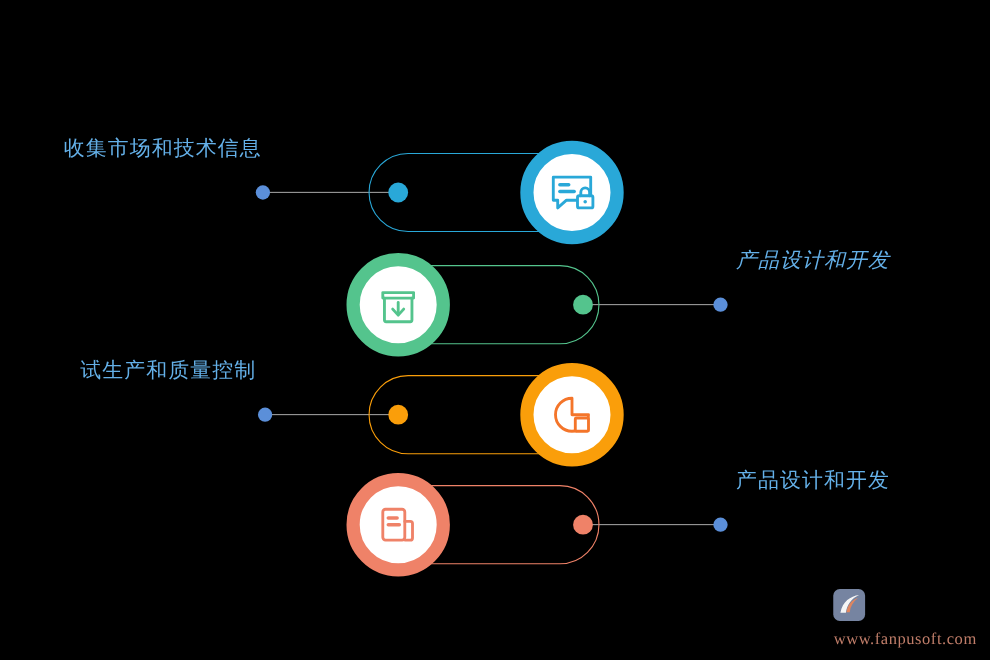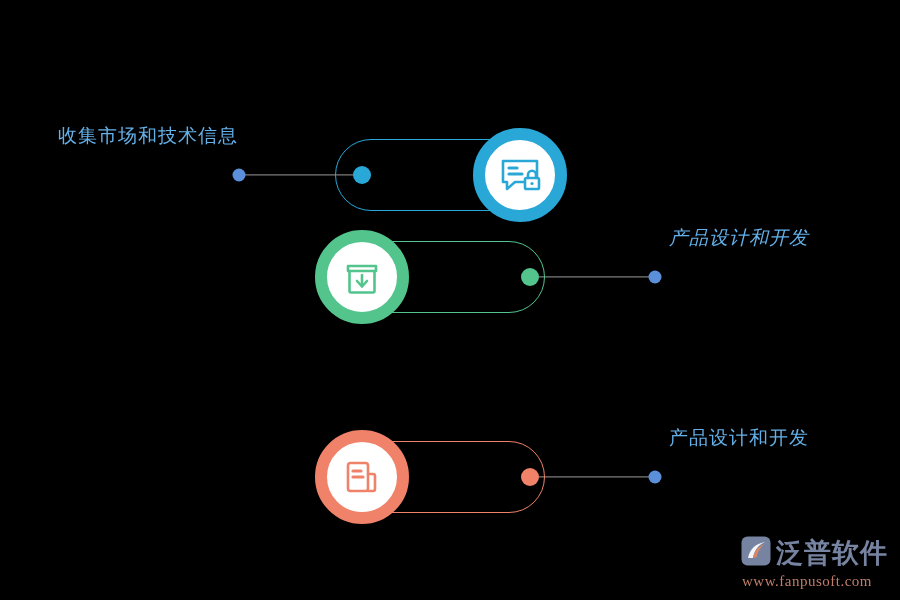--- a/index.html
+++ b/index.html
@@ -158,20 +158,35 @@
           <path d="M10 13 h28 v5 h-28 z"></path>
           <path d="M11.5 18 v20 a1.5 1.5 0 0 0 1.5 1.5 h22 a1.5 1.5 0 0 0 1.5 -1.5 V18"></path>
           <path d="M24 22 v11"></path>
           <path d="M19 28 l5 5.5 l5 -5.5"></path>
         </svg>
       </span>
     </div>
     <div class="label right" style="left:669px; top:6px;">产品设计和开发</div>
   </div>
 
+  <div class="row" style="top:322px;">
+    <div class="connector-line" style="left:241px; width:121px;"></div>
+    <div class="end-dot" style="left:241px;"></div>
+    <div class="pill" style="left:335px; width:210px; top:19px; border-color:#fa9e0a;"></div>
+    <div class="node-dot" style="left:362px; background:#fa9e0a;"></div>
+    <div class="ring" style="left:473px; top:8px; border-color:#fa9e0a;">
+      <span>
+        <svg width="48" height="48" viewBox="0 0 48 48" fill="none" stroke="#f4752a" stroke-width="2.6" stroke-linecap="round" stroke-linejoin="round">
+          <path d="M24 9 a15 15 0 1 0 15 15 h-15 z"></path>
+          <rect x="27" y="27" width="12" height="12" rx="1" fill="#ffffff"></rect>
+        </svg>
+      </span>
+    </div>
+    <div class="label" style="left:73px; top:6px;">试生产和质量控制</div>
+  </div>
 
   <div class="row" style="top:422px;">
     <div class="connector-line" style="left:530px; width:125px;"></div>
     <div class="end-dot" style="left:655px;"></div>
     <div class="pill" style="left:335px; width:210px; top:19px; border-color:#ef8268;"></div>
     <div class="node-dot" style="left:530px; background:#ef8268;"></div>
     <div class="ring" style="left:315px; top:8px; border-color:#ef8268;">
       <span>
         <svg width="46" height="46" viewBox="0 0 46 46" fill="none" stroke="#ef8268" stroke-width="2.6" stroke-linecap="round" stroke-linejoin="round">
           <rect x="9" y="9" width="20" height="28" rx="2.5"></rect>
@@ -186,18 +201,17 @@
 
   <div id="watermark">
     <div class="wm-top">
       <span>
         <svg width="30" height="30" viewBox="0 0 30 30">
           <rect x="0.5" y="0.5" width="29" height="29" rx="6" fill="#7b8aa8"></rect>
           <path d="M7 22 C9 12 16 7 24 6 C17 9 13 15 12 22 Z" fill="#ffffff"></path>
           <path d="M12.5 21.5 C13.5 15 17.5 10.5 23 8.5 C18.5 12.5 16 16.5 15.5 21.5 Z" fill="#e98b63"></path>
         </svg>
       </span>
-      <span class="wm-text">泛普软件</span>
     </div>
     <div class="wm-url">www.fanpusoft.com</div>
   </div>
 
 </div>
 
 </body></html>

